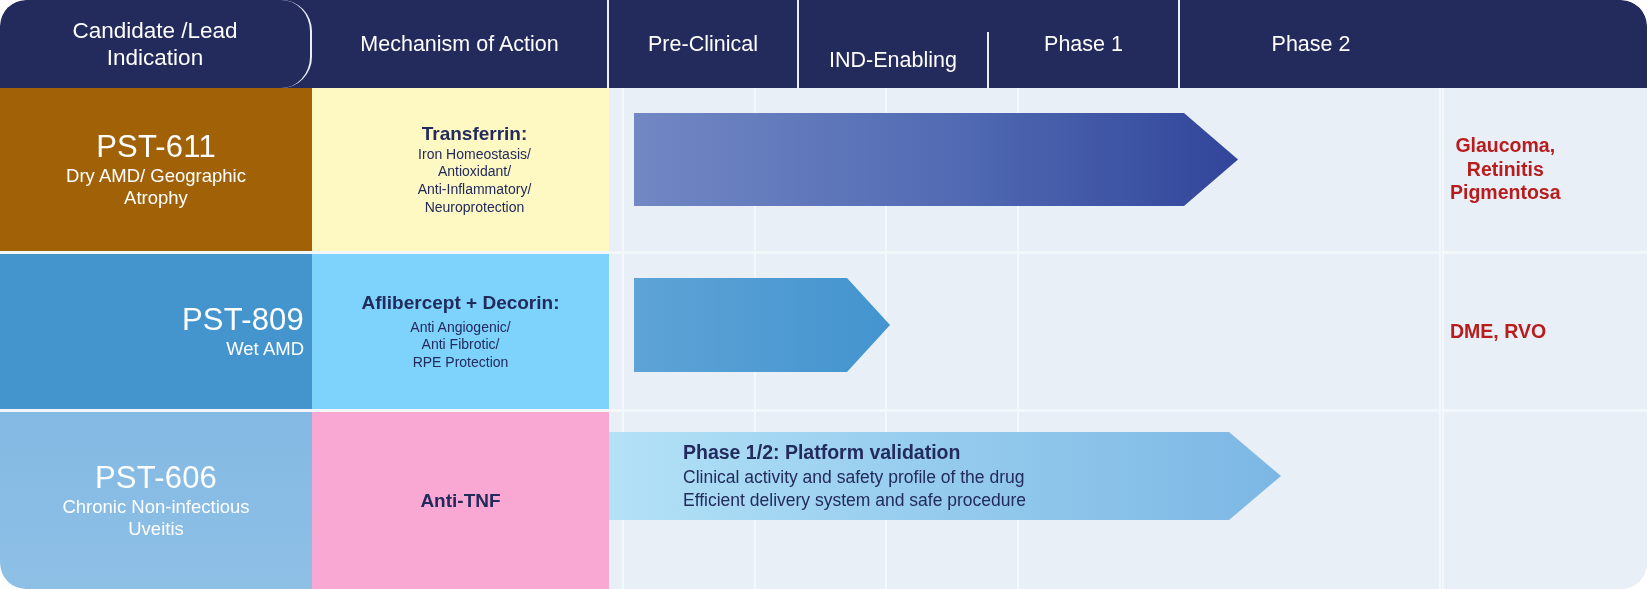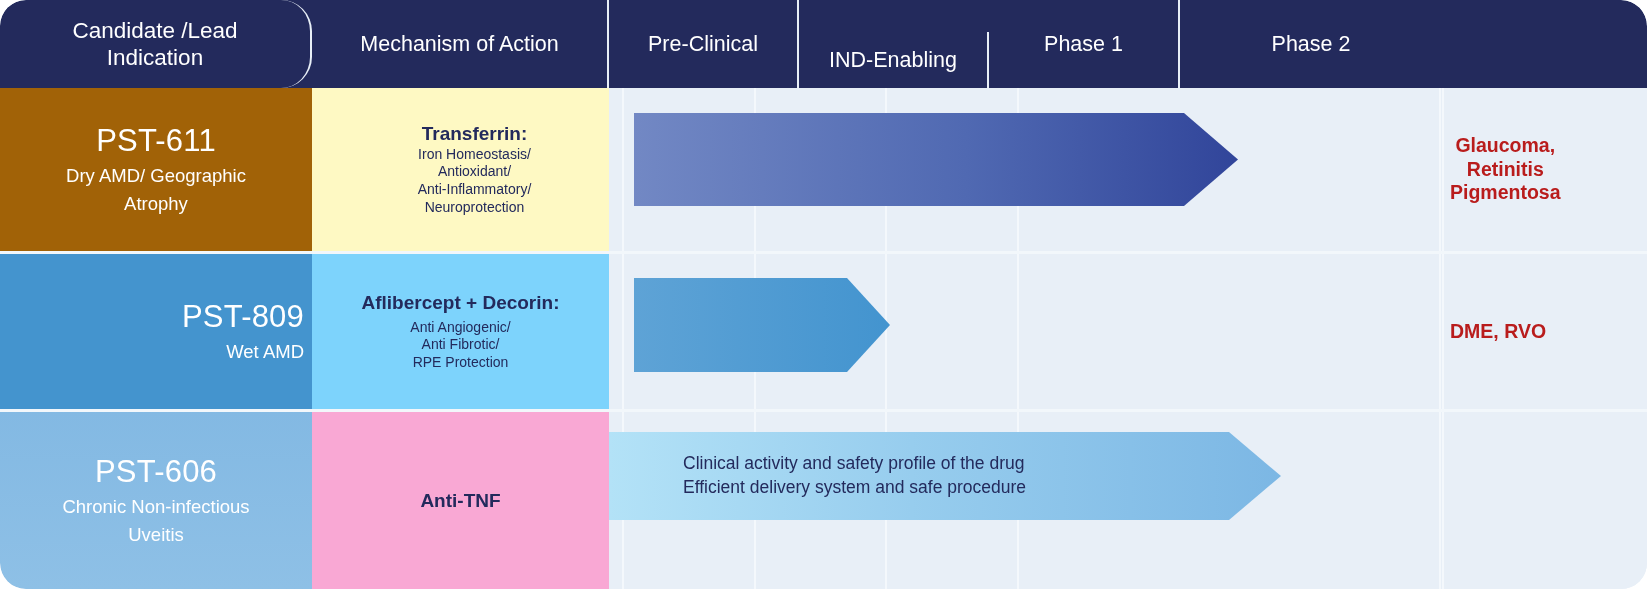--- a/index.html
+++ b/index.html
@@ -51,21 +51,21 @@
   .row-3{top:324px;height:177px;}
 
   .cand-cell{
     width:312px;flex:0 0 312px;
     display:flex;flex-direction:column;align-items:center;justify-content:center;
     color:#ffffff;text-align:center;
     box-sizing:border-box;
     padding:0 8px;
   }
   .cand-name{font-size:31px;line-height:1.12;letter-spacing:.2px;}
-  .cand-ind{font-size:18.5px;line-height:1.2;margin-top:6px;}
+  .cand-ind{font-size:18.5px;line-height:1.2;margin-top:0;}
 
   .moa-cell{
     width:297px;flex:0 0 297px;
     display:flex;flex-direction:column;align-items:center;justify-content:center;
     text-align:center;color:#232a5c;
     box-sizing:border-box;padding:0 8px;
   }
   .moa-title{font-size:19px;font-weight:bold;line-height:1.25;}
   .moa-sub{font-size:14px;line-height:1.28;}
 
@@ -255,20 +255,21 @@
             <defs>
               <linearGradient id="g3" x1="0" y1="0" x2="1" y2="0">
                 <stop offset="0" stop-color="#b3e2f7"></stop>
                 <stop offset="0.45" stop-color="#97cdee"></stop>
                 <stop offset="1" stop-color="#7cb7e4"></stop>
               </linearGradient>
             </defs>
             <polygon points="0,0 620,0 672,44 620,88 0,88" fill="url(#g3)"></polygon>
           </svg>
           <div class="arrow-text">
+            <div class="at-title">Phase 1/2: Platform validation</div>
             <div class="at-line">Clinical activity and safety profile of the drug</div>
             <div class="at-line">Efficient delivery system and safe procedure</div>
           </div>
         </div>
 
         <div class="other-cell">
           <div>
             <div></div>
           </div>
         </div>

